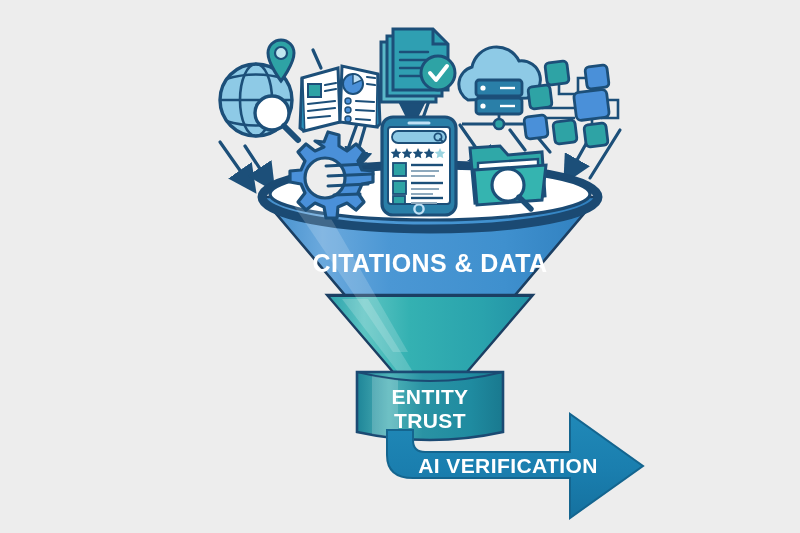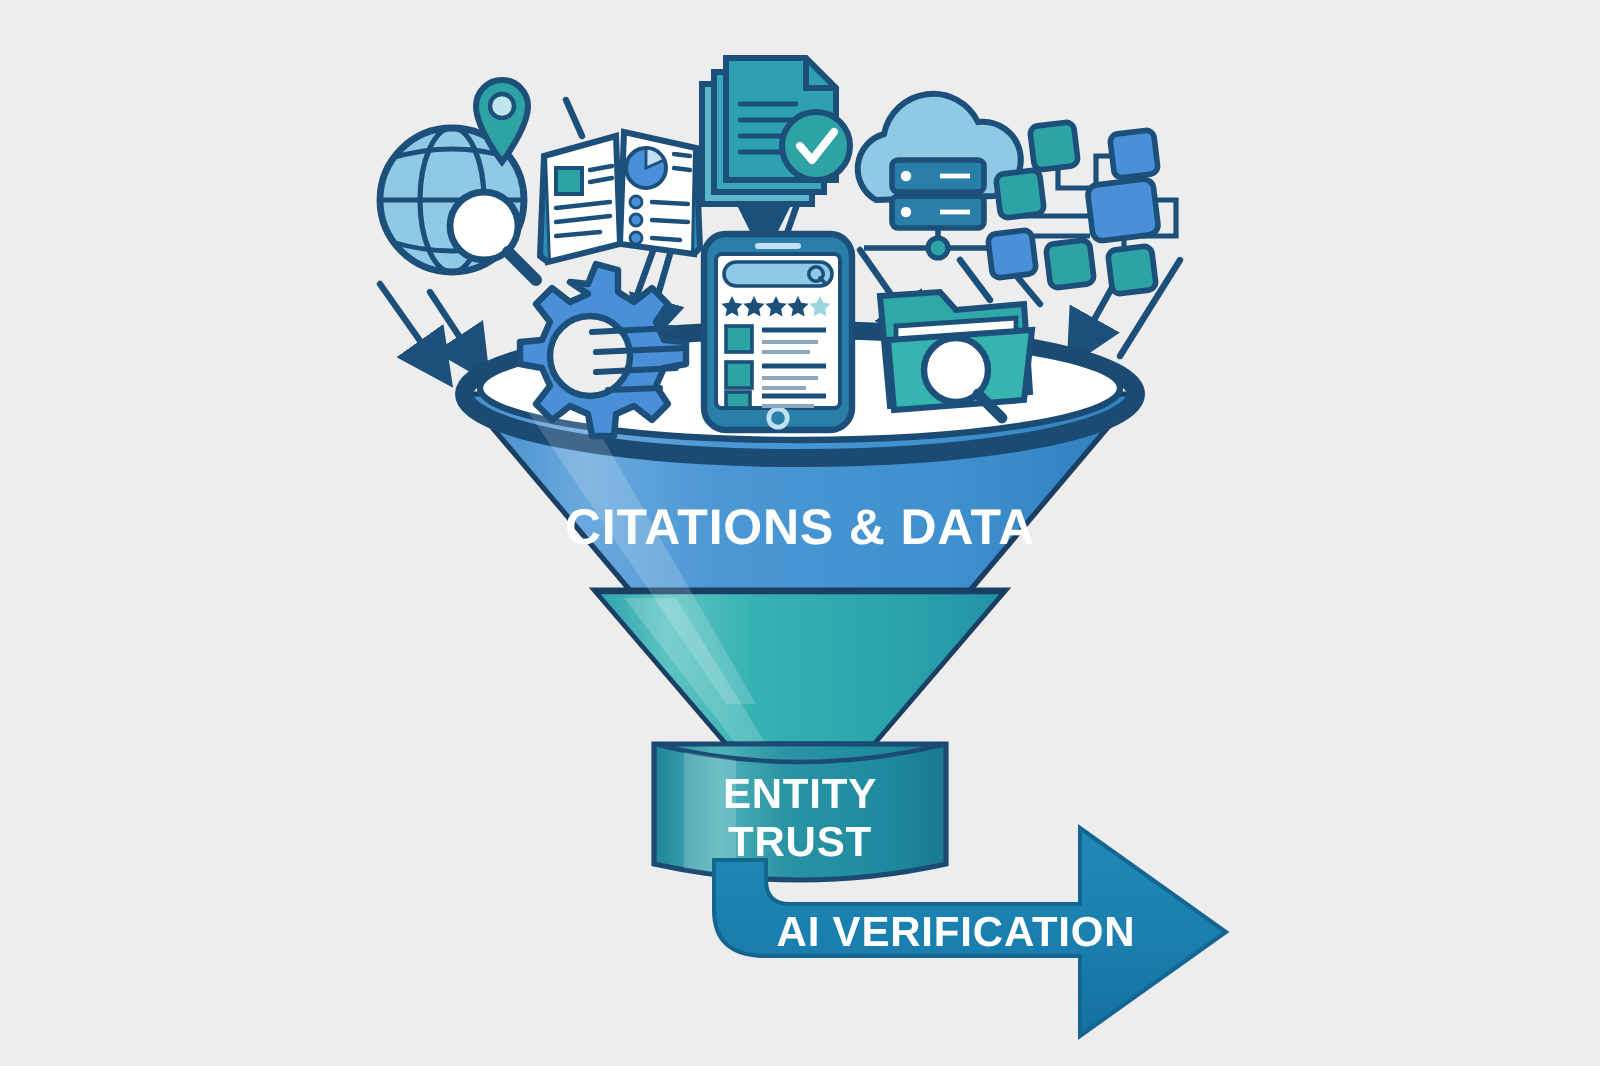--- a/index.html
+++ b/index.html
@@ -1,21 +1,21 @@
 <!DOCTYPE html>
 <html><head>
 <meta charset="utf-8">
 <style>
   html,body{margin:0;padding:0;}
   body{
     width:800px;height:533px;overflow:hidden;
     background:#ededed;
     font-family:"Liberation Sans", sans-serif;
   }
-  #stage{position:relative;width:664px;height:533px;}
+  #stage{position:relative;width:664px;height:533px;padding-left:30px;}
   #stage svg{display:block;}
   .funnel-label{
     font-family:"Liberation Sans", sans-serif;
     font-weight:bold;
     fill:#ffffff;
     text-anchor:middle;
     letter-spacing:0.4px;
   }
   .lbl-citations{font-size:25px;}
   .lbl-entity{font-size:21px;}

